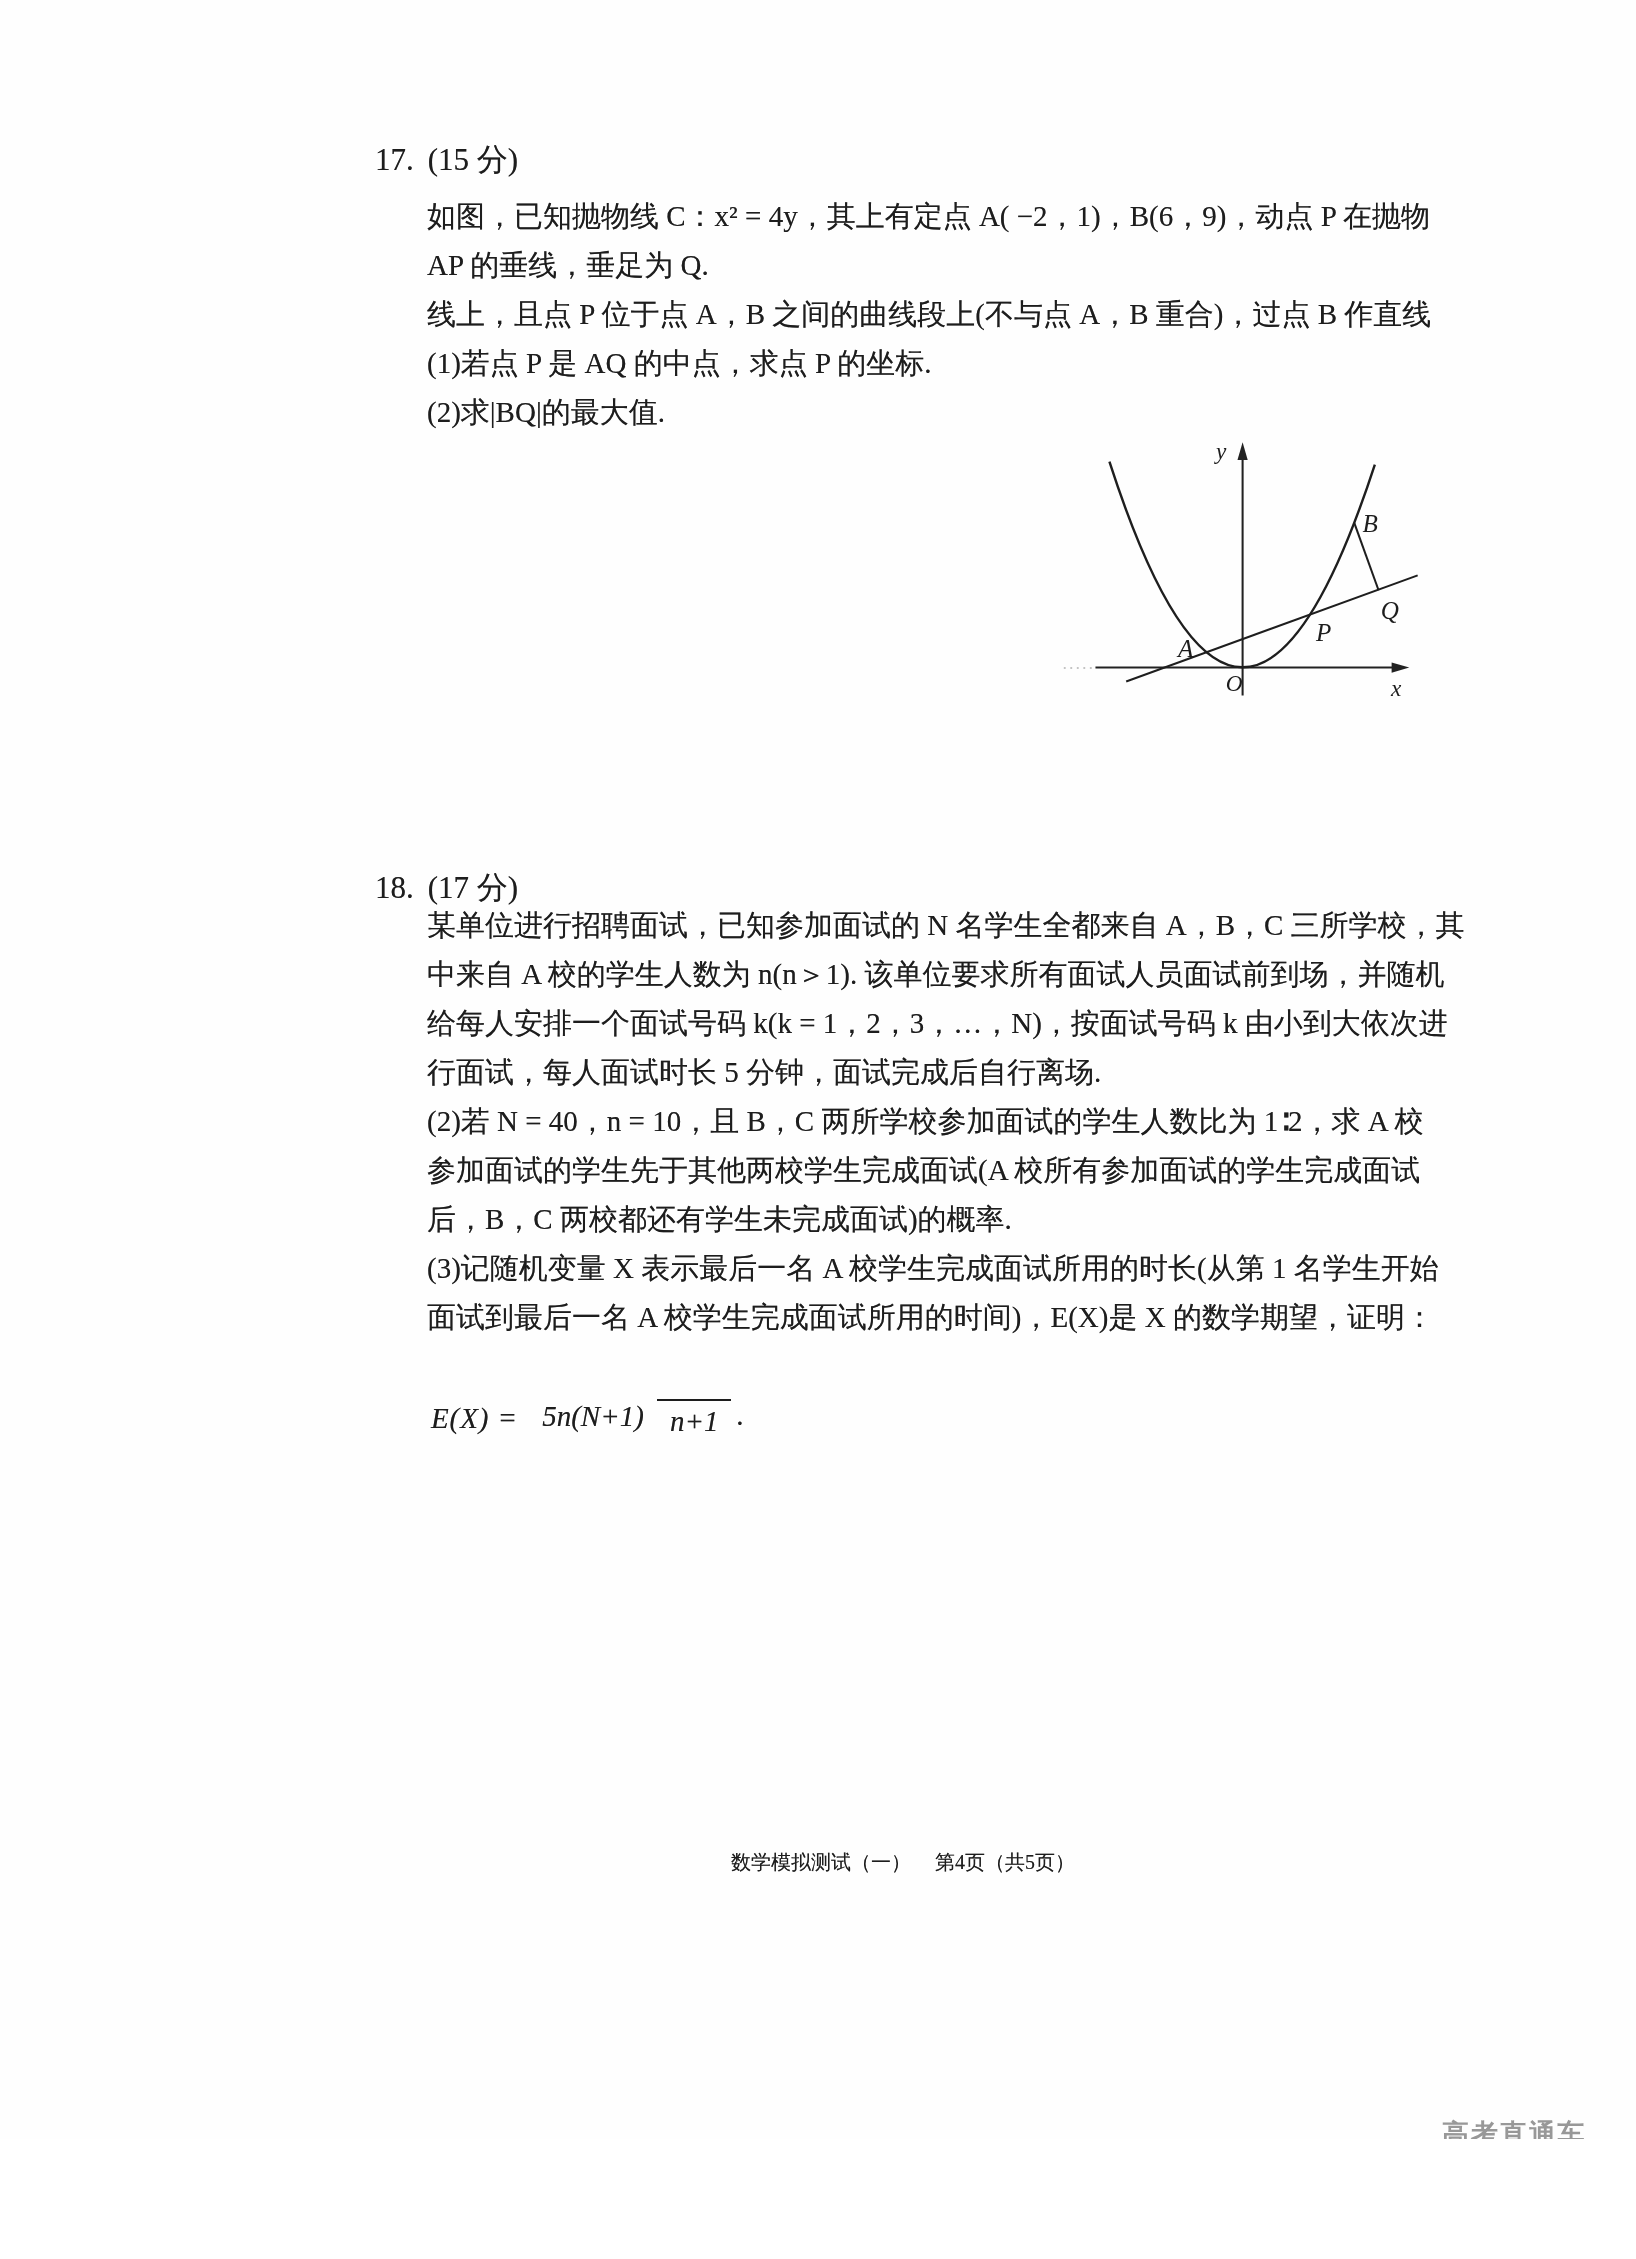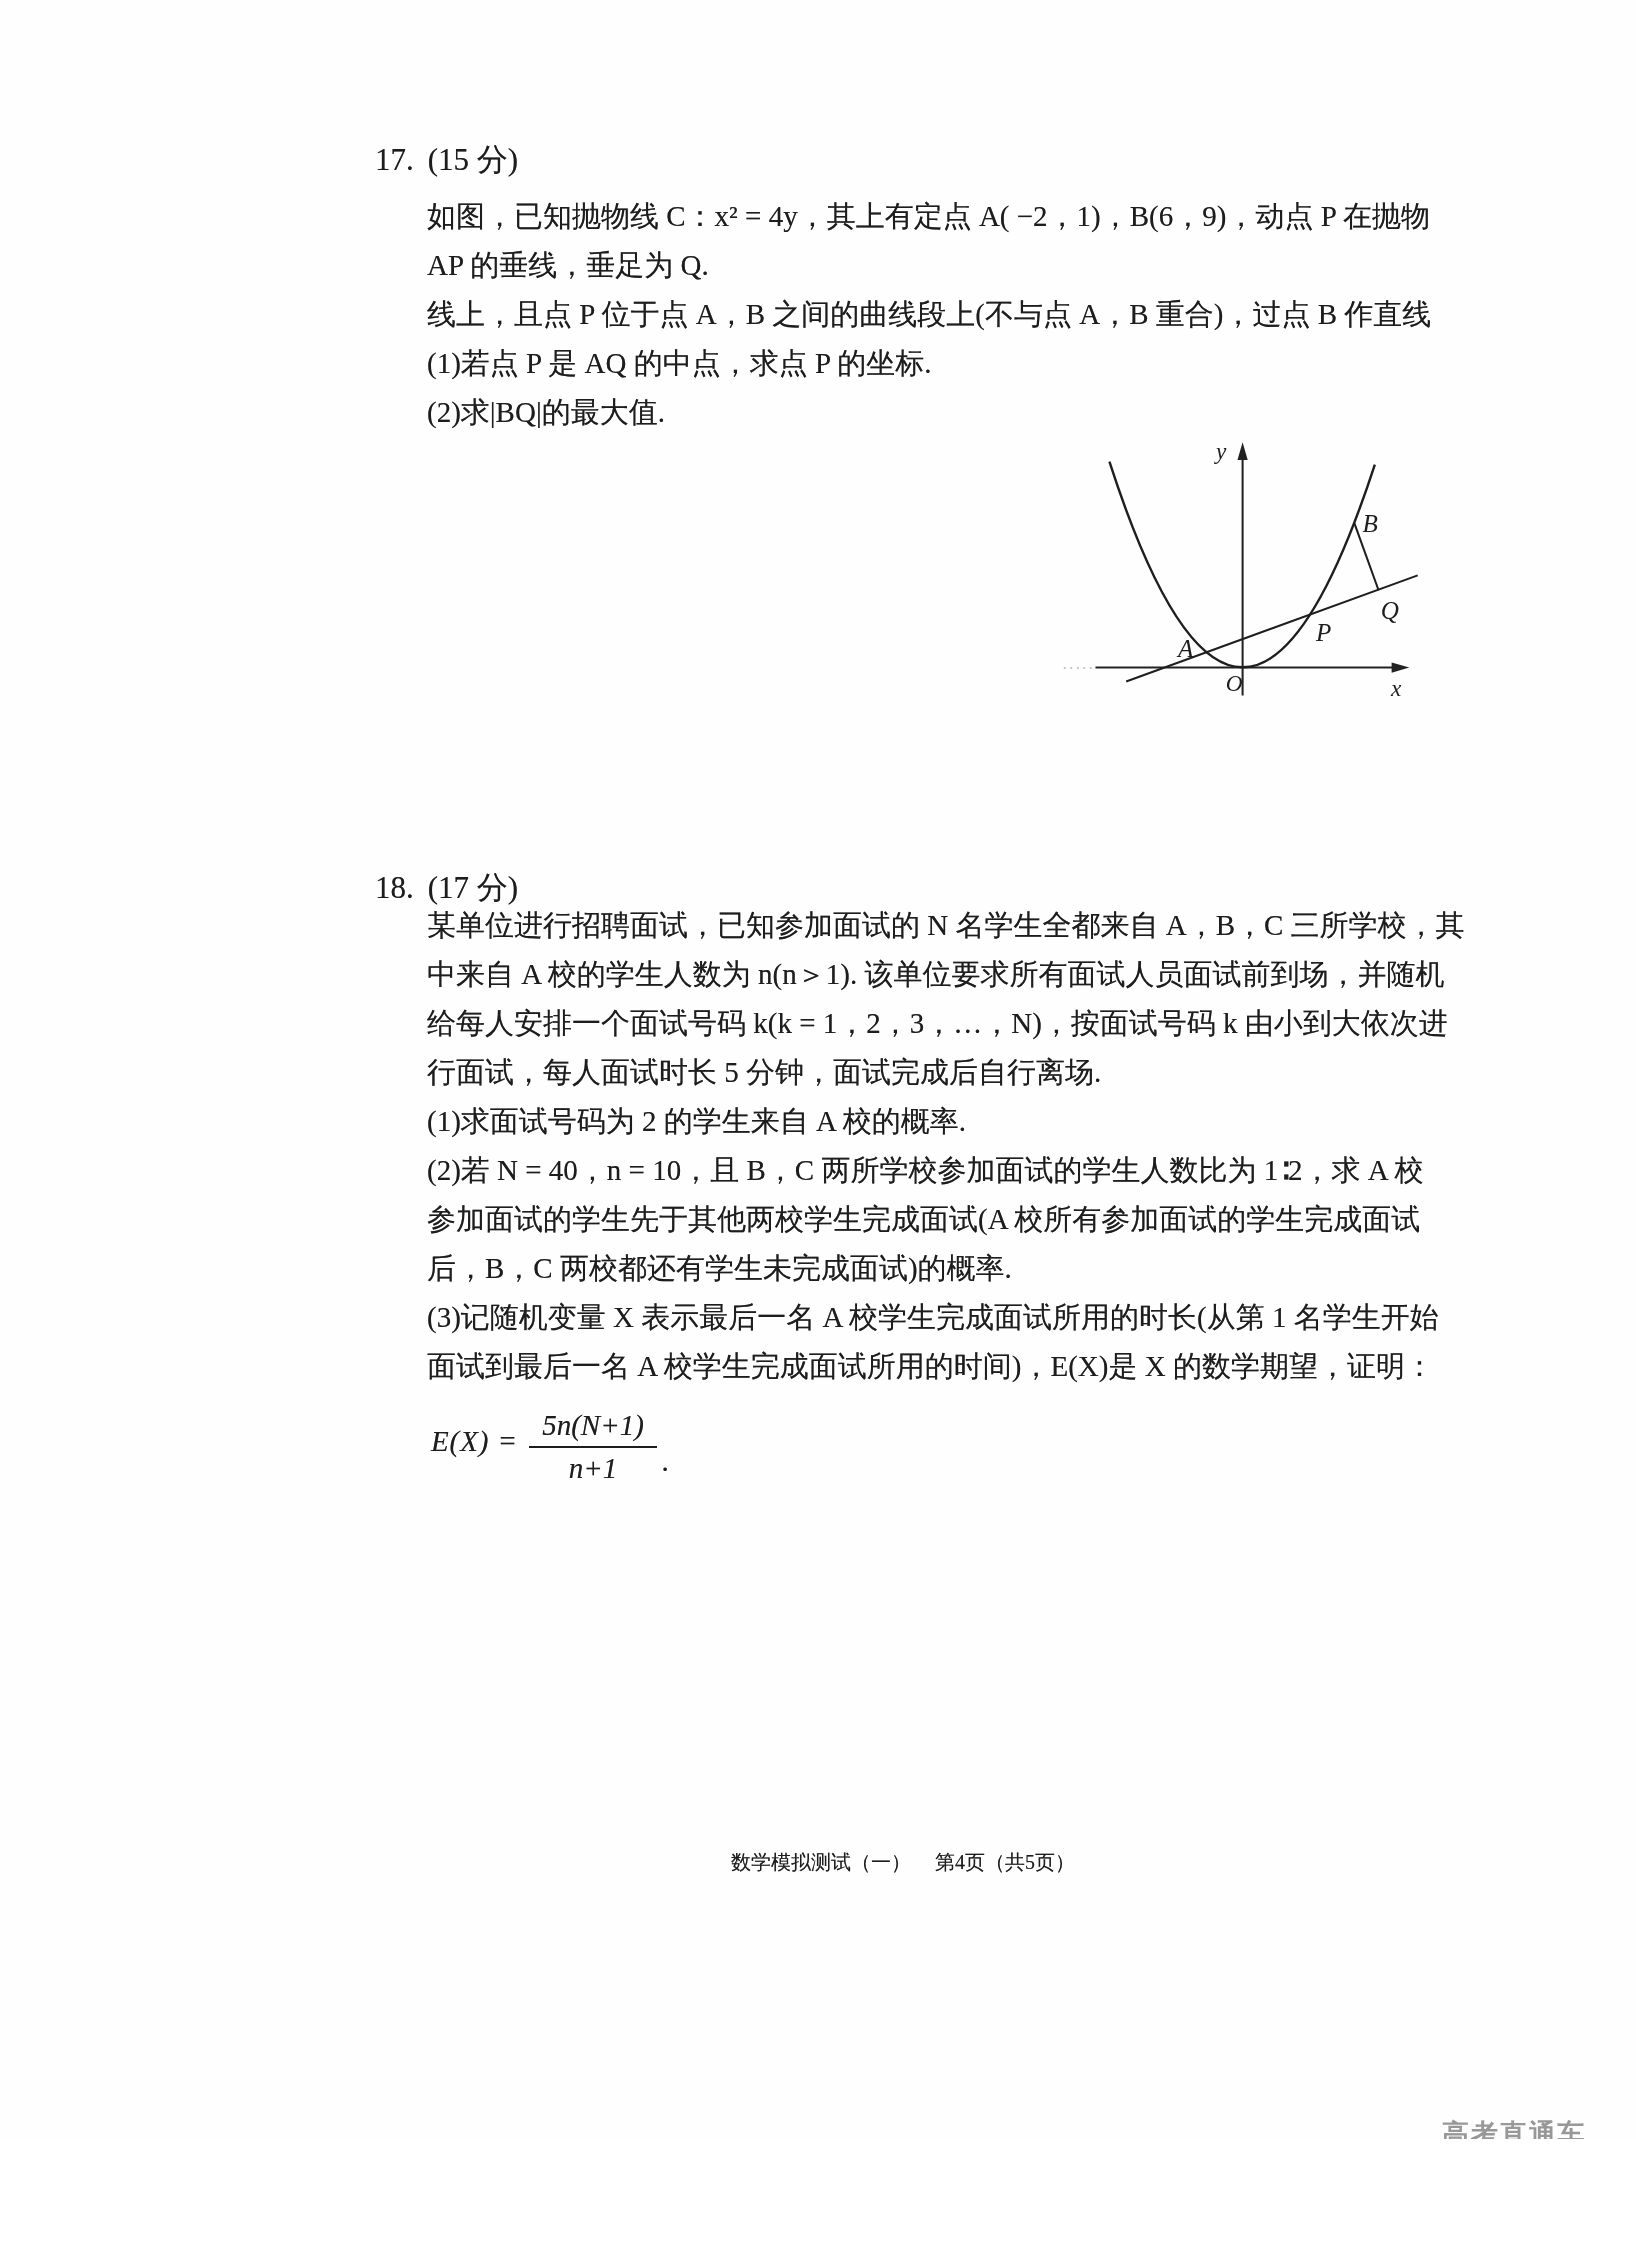--- a/index.html
+++ b/index.html
@@ -49,21 +49,21 @@
   
   .formula {
     position:absolute;
     left:431px; top:1399px;
     display:flex;
     align-items:center;
     font-size:29px;
     white-space:nowrap;
   }
   .formula .lhs { font-style:italic; margin-right:11.2px; letter-spacing:0.9px; }
-  .frac { display:inline-flex; flex-direction:column; align-items:center; font-style:italic;margin-top:10px; }
+  .frac { display:inline-flex; flex-direction:row; align-items:center; font-style:italic; }
   .frac .num { padding:0 13px 4.7px 13px; line-height:32px; }
   .frac .den {
     border-top:2.4px solid #1d1d1d;
     padding:4px 13px 0 13px;
     line-height:32px;
     width:100%;
     text-align:center;
   }
   .formula .suffix { align-self:flex-end; margin-left:4.7px; margin-bottom:5.6px; }
 
@@ -139,21 +139,20 @@
   <div class="prob-header ink" style="left:375px; top:871px;">
     <span class="pnum">18.</span>
     <span class="ppoints">(17 分)</span>
   </div>
 
   <div class="text-block ink" style="left:427px; top:901px;">
     <div class="tline">某单位进行招聘面试，已知参加面试的 N 名学生全都来自 A，B，C 三所学校，其</div>
     <div class="tline">中来自 A 校的学生人数为 n(n＞1). 该单位要求所有面试人员面试前到场，并随机</div>
     <div class="tline">给每人安排一个面试号码 k(k = 1，2，3，…，N)，按面试号码 k 由小到大依次进</div>
     <div class="tline">行面试，每人面试时长 5 分钟，面试完成后自行离场.</div>
-    <div class="tline">(1)求面试号码为 2 的学生来自 A 校的概率.</div>
     <div class="tline">(2)若 N = 40，n = 10，且 B，C 两所学校参加面试的学生人数比为 1∶2，求 A 校</div>
     <div class="tline">参加面试的学生先于其他两校学生完成面试(A 校所有参加面试的学生完成面试</div>
     <div class="tline">后，B，C 两校都还有学生未完成面试)的概率.</div>
     <div class="tline">(3)记随机变量 X 表示最后一名 A 校学生完成面试所用的时长(从第 1 名学生开始</div>
     <div class="tline">面试到最后一名 A 校学生完成面试所用的时间)，E(X)是 X 的数学期望，证明：</div>
   </div>
 
   <div class="formula ink">
     <span class="lhs">E(X) =</span>
     <span class="frac">

